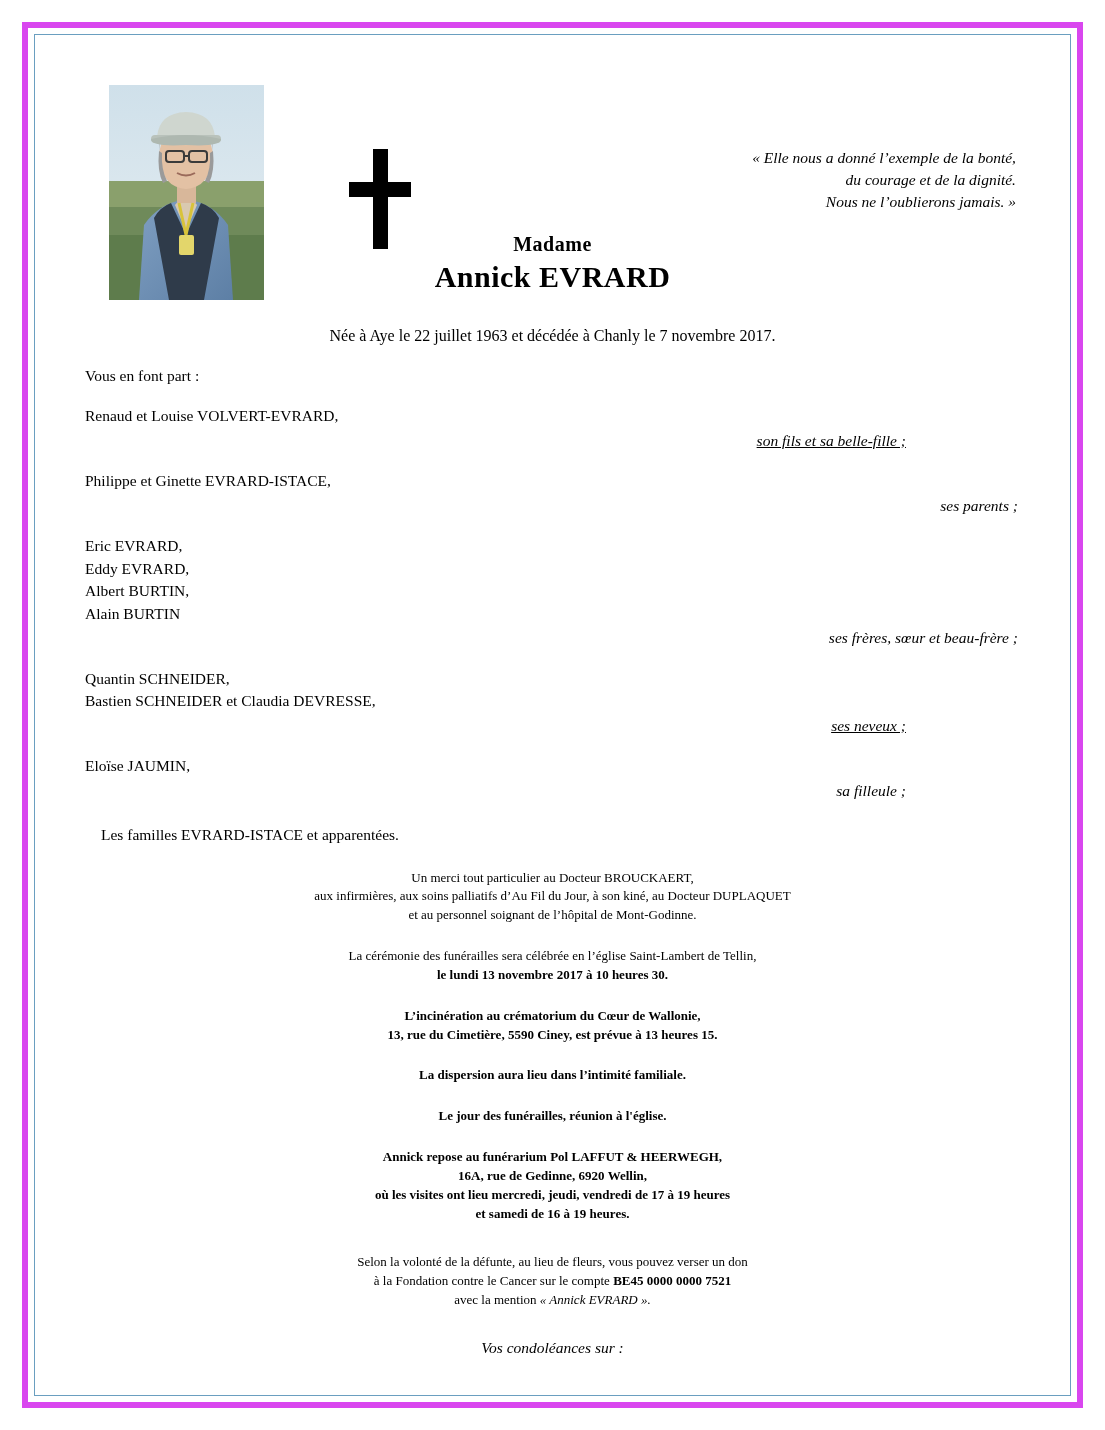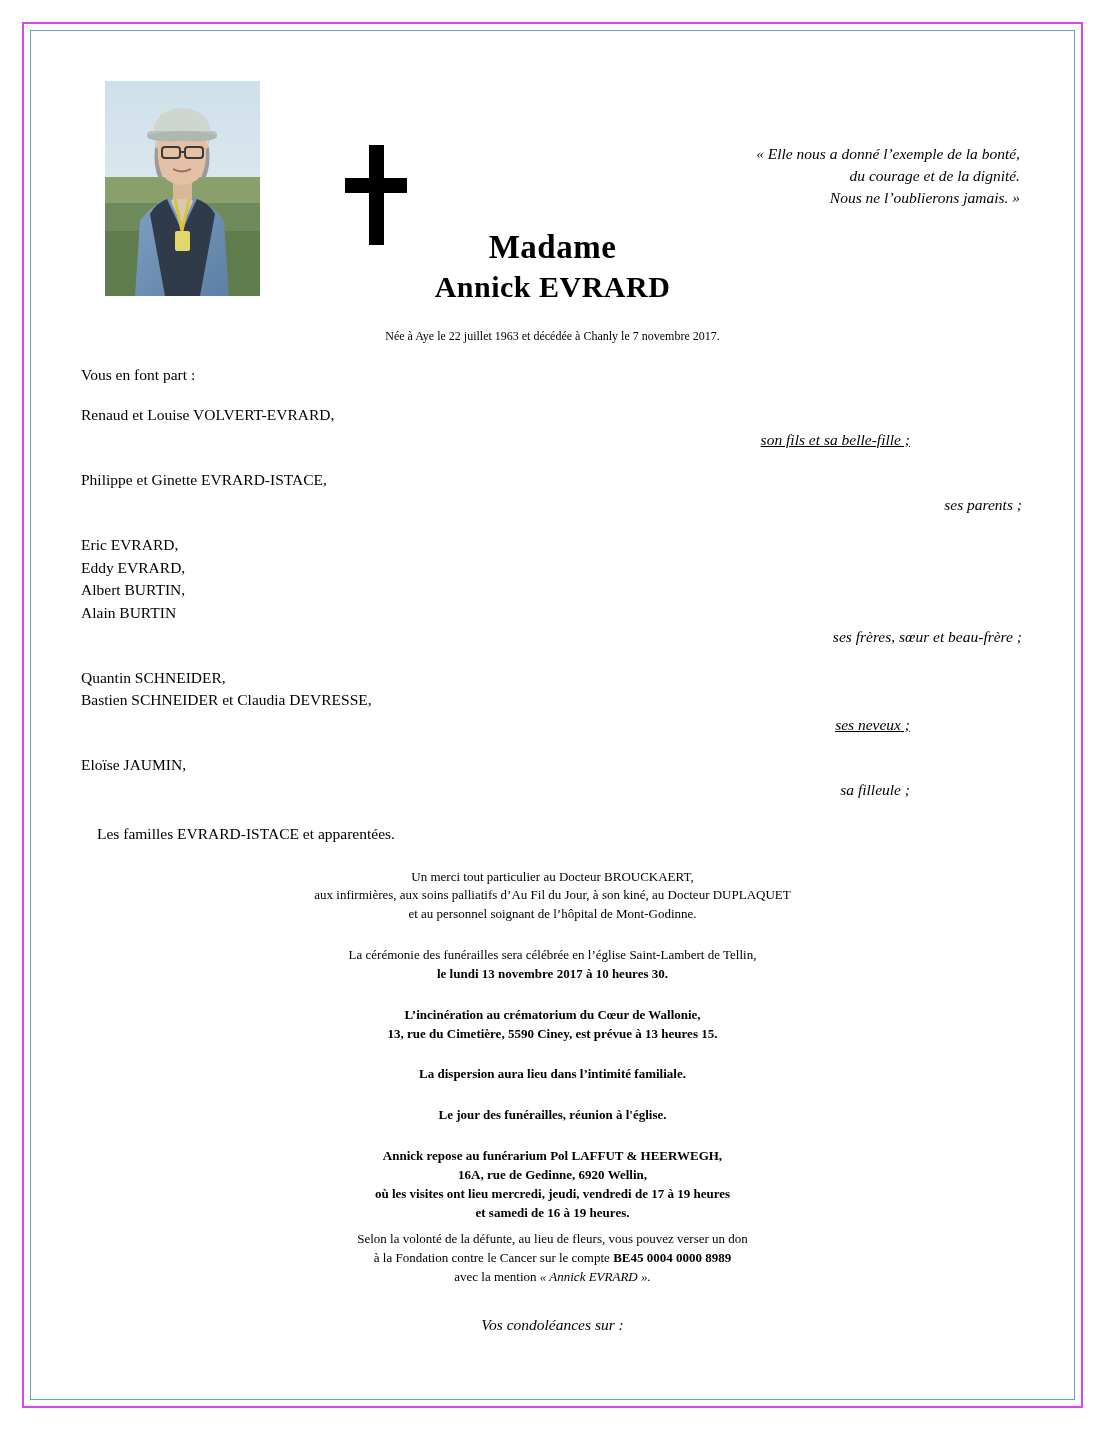--- a/index.html
+++ b/index.html
@@ -20,21 +20,21 @@
     width: 1105px;
     height: 1430px;
     box-sizing: border-box;
     padding: 22px;
     background: #ffffff;
   }
   .frame-outer {
     box-sizing: border-box;
     width: 100%;
     height: 100%;
-    border: 2px solid #d946ef;
+    border: 6px solid #d946ef;
     padding: 6px;
   }
   .frame-inner {
     box-sizing: border-box;
     width: 100%;
     height: 100%;
     border: 1px solid #6a9fc0;
     padding: 26px 46px 10px 46px;
     position: relative;
   }
@@ -92,35 +92,35 @@
   }
 
   .name-block {
     position: absolute;
     left: 0;
     right: 0;
     top: 172px;
     text-align: center;
   }
   .name-block .title {
-    font-size: 33px;
+    font-size: 20px;
     font-weight: bold;
     letter-spacing: 0.5px;
   }
   .name-block .fullname {
     font-size: 30px;
     font-weight: bold;
     margin-top: 4px;
     letter-spacing: 0.5px;
   }
 
   .birthline {
     text-align: center;
-    font-size: 12px;
-    margin-top: 12px;
+    font-size: 16px;
+    margin-top: 6px;
   }
 
   
   .body-text {
     font-size: 15.5px;
     line-height: 1.45;
   }
   .lead {
     margin-top: 20px;
     margin-left: 4px;
@@ -144,21 +144,21 @@
     margin-left: 20px;
   }
 
   
   .center-block {
     text-align: center;
     font-size: 13px;
     line-height: 1.45;
     margin-top: 22px;
   }
-  .center-block.tight { margin-top: 8px; }
+  .center-block.tight { margin-top: 30px; }
   .center-block b { font-weight: bold; }
   .center-block .bold-line { font-weight: bold; }
   .center-block .italic { font-style: italic; }
 
   .condolences {
     text-align: center;
     font-size: 15.5px;
     line-height: 1.5;
     margin-top: 26px;
     font-style: italic;
@@ -308,21 +308,21 @@
         <div class="center-block">
           <div class="bold-line">Annick repose au funérarium Pol LAFFUT &amp; HEERWEGH,</div>
           <div class="bold-line">16A, rue de Gedinne, 6920 Wellin,</div>
           <div class="bold-line">où les visites ont lieu mercredi, jeudi, vendredi de 17 à 19 heures</div>
           <div class="bold-line">et samedi de 16 à 19 heures.</div>
         </div>
 
         <div class="center-block tight">
           <div>Selon la volonté de la défunte, au lieu de fleurs, vous pouvez verser un don</div>
           <div>
-            <span>à la Fondation contre le Cancer sur le compte </span><b>BE45 0004 0000 8989</b>
+            <span>à la Fondation contre le Cancer sur le compte </span><b>BE45 0000 0000 7521</b>
           </div>
           <div>
             <span>avec la mention </span><span class="italic">« Annick EVRARD ».</span>
           </div>
         </div>
 
         <div class="condolences">
           <div>Vos condoléances sur :</div>
 
         </div>

